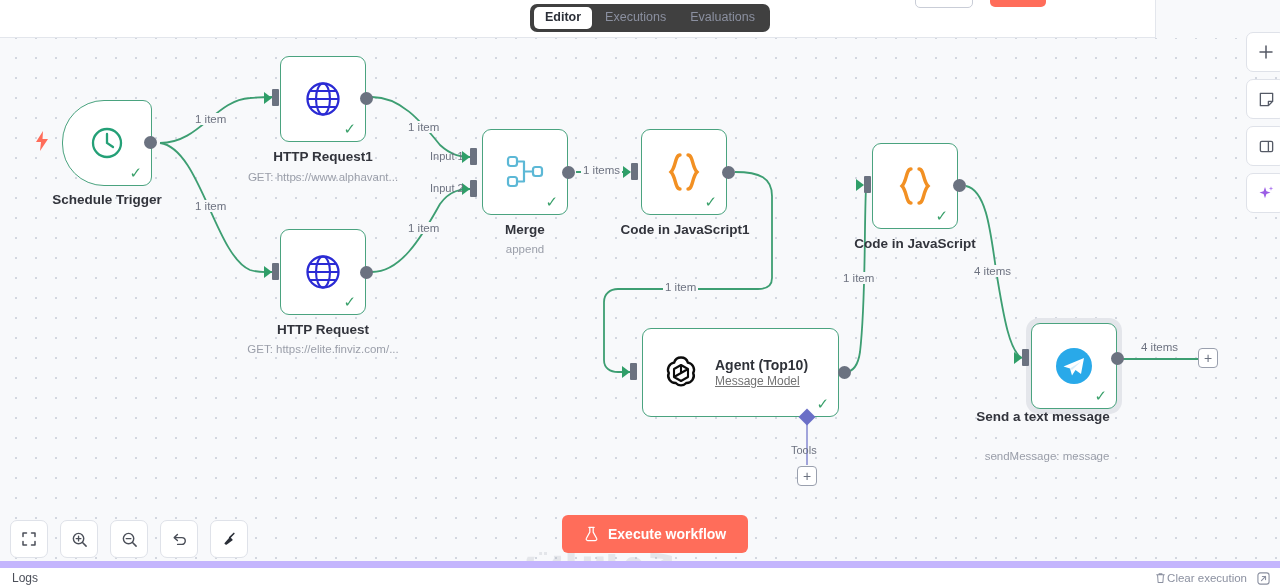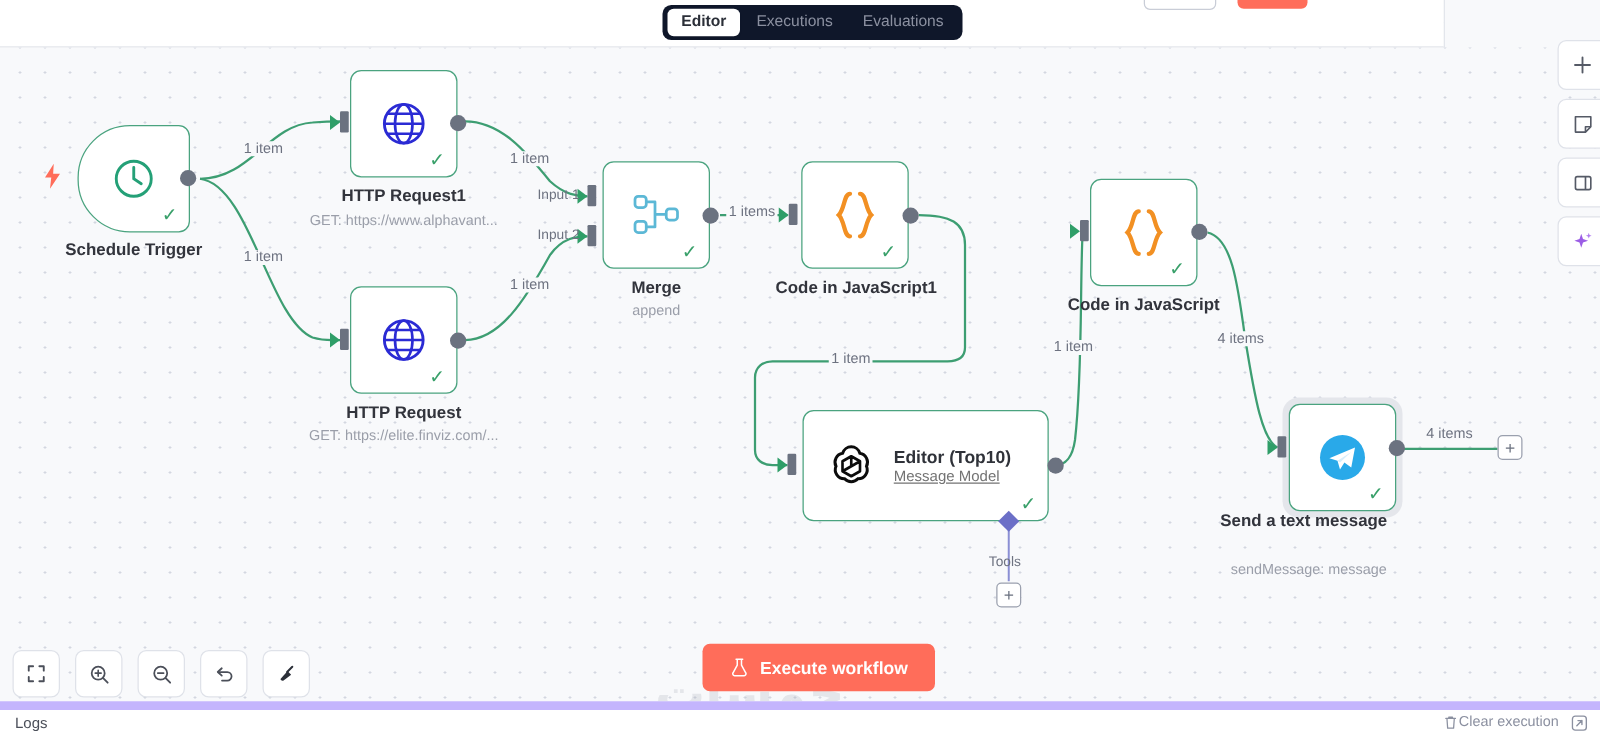--- a/index.html
+++ b/index.html
@@ -30,21 +30,21 @@
     background: #f8f9fb; z-index: 5;
   }
   #top-divider {
     position:absolute; top:0; left:1155px; width:1px; height:38px; background:#e3e6ec; z-index:7;
   }
 
   
   #tabbar {
     position: absolute; top: 4px; left: 530px;
     display: flex; align-items: center; gap: 2px;
-    background: #0f172a; border-radius: 7px; padding: 3px 4px;
+    background: #404040; border-radius: 7px; padding: 3px 4px;
     z-index: 10;
   }
   .tab {
     font-size: 12.5px; color: #8b90a0; padding: 4px 11px;
     border-radius: 5px; cursor: pointer; white-space: nowrap; line-height: 1.1;
   }
   .tab.active { background: #fff; color: #2b2f38; font-weight: 600; box-shadow: 0 1px 2px rgba(0,0,0,.08); }
 
   
   #hdr-btn-outline {
@@ -332,21 +332,21 @@
     <span class="chk">✓</span>
   </div>
   <div class="node-label" style="left:830px; top:236px; width:170px;">Code in JavaScript</div>
 
   <div class="node" id="node-agent">
     <svg width="40" height="40" viewBox="0 0 40 40">
       <path d="M20 4.5 a7.2 7.2 0 0 1 6.9 5.1 a7.2 7.2 0 0 1 5.3 10.4 a7.2 7.2 0 0 1 -6.9 10 a7.2 7.2 0 0 1 -10.6 0 a7.2 7.2 0 0 1 -6.9 -10 a7.2 7.2 0 0 1 5.3 -10.4 a7.2 7.2 0 0 1 6.9 -5.1 Z" fill="none" stroke="#0c0c0c" stroke-width="2.4"></path>
       <path d="M20 12 L27 16 V24 L20 28 L13 24 V16 Z M20 12 V20 M27 16 L20 20 M13 24 L20 20" fill="none" stroke="#0c0c0c" stroke-width="2.1" stroke-linejoin="round"></path>
     </svg>
     <div class="agent-text">
-      <div class="agent-title">Editor (Top10)</div>
+      <div class="agent-title">Agent (Top10)</div>
       <div class="agent-sub">Message Model</div>
     </div>
     <span class="chk">✓</span>
   </div>
 
   <div id="node-telegram-halo"></div>
   <div class="node square" id="node-telegram">
     <svg width="44" height="44" viewBox="0 0 44 44">
       <circle cx="22" cy="22" r="18" fill="#29a9e9"></circle>
       <path d="M32 14 L11.5 22.5 L18 24.5 L20 31.5 L23.5 26 L29 30 Z" fill="#fff"></path>

